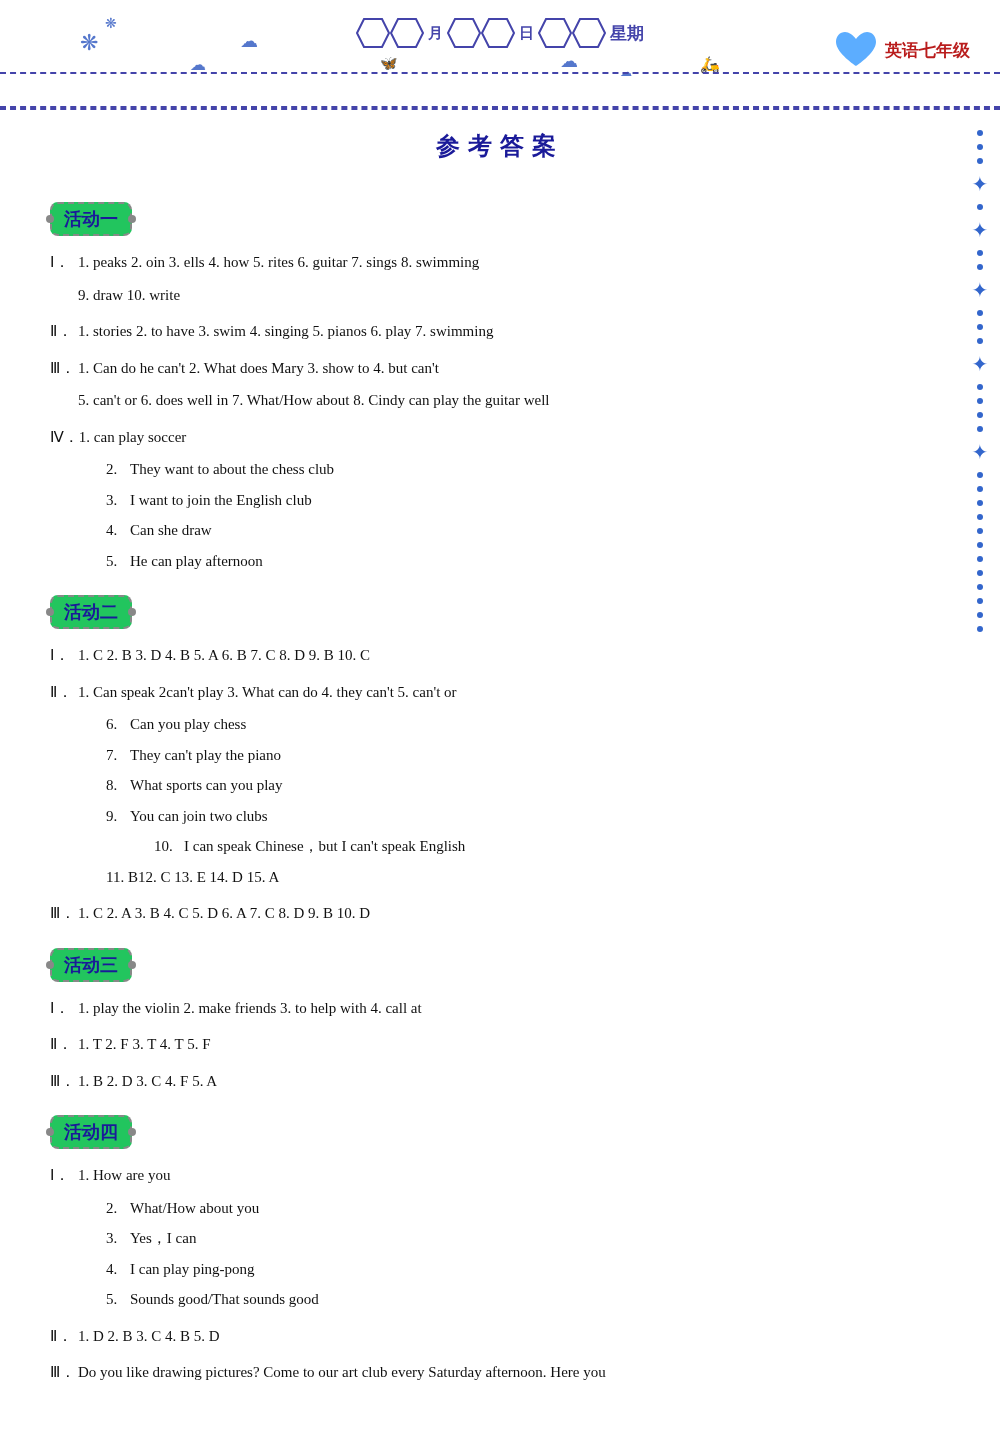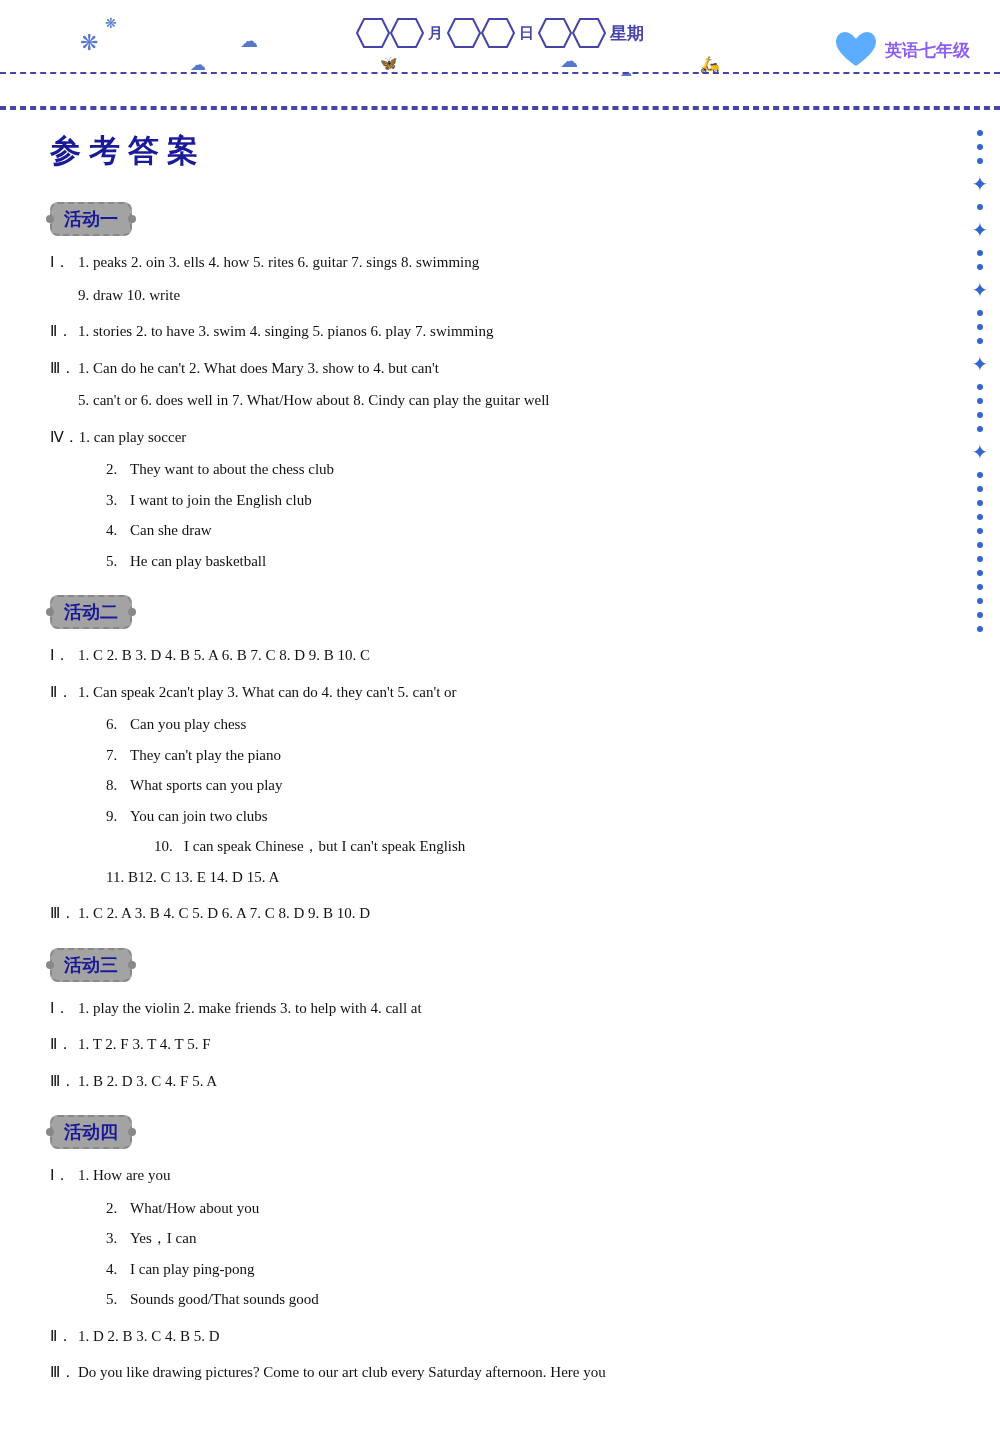--- a/index.html
+++ b/index.html
@@ -75,38 +75,38 @@
       font-size: 20px;
     }
 
     
     .main-content {
       padding: 20px 50px 40px 50px;
       position: relative;
     }
 
     .page-title {
-      text-align: left;
-      font-size: 31px;
+      text-align: center;
+      font-size: 24px;
       color: #1a1a99;
       font-weight: bold;
-      margin-bottom: 30px;
+      margin-bottom: 40px;
       font-family: 'STKaiti', 'KaiTi', cursive;
       letter-spacing: 8px;
     }
 
     
     .section-box {
       display: inline-flex;
       align-items: flex-end;
       border: 2px dashed #888;
       border-radius: 8px;
       padding: 3px 12px;
       margin-bottom: 12px;
-      background: #a3a3a3;
+      background: #22c55e;
       position: relative;
     }
 
     .section-box::before {
       content: '';
       position: absolute;
       left: -6px;
       top: 50%;
       transform: translateY(-50%);
       width: 8px;
@@ -220,21 +220,21 @@
         <polygon points="8,1 26,1 33,15 26,29 8,29 1,15" fill="none" stroke="#4444aa" stroke-width="2"></polygon>
       </svg>
     </div>
     <span style="font-size:17px;color:#4444aa;font-weight:bold;">星期</span>
   </div>
 
   <div class="header-title-right">
     <svg width="50" height="44" viewBox="0 0 50 44" style="margin-right:4px;">
       <path d="M25,38 C25,38 5,25 5,14 C5,8 9,4 14,4 C18,4 22,7 25,11 C28,7 32,4 36,4 C41,4 45,8 45,14 C45,25 25,38 25,38 Z" fill="#3399ff" opacity="0.8"></path>
     </svg>
-    <span style="font-size:17px;color:#8b5cf6;font-weight:bold;text-align:center;">英语七年级</span>
+    <span style="font-size:17px;color:#b91c1c;font-weight:bold;text-align:center;">英语七年级</span>
   </div>
 
   <div style="position:absolute;bottom:0;left:0;right:0;border-bottom:2px dashed #4444aa;"></div>
 </div>
 
 <div class="right-border">
   <div class="right-dot"></div>
   <div class="right-dot"></div>
   <div class="right-dot"></div>
   <span class="right-star">✦</span>
@@ -316,21 +316,21 @@
         <div class="indent-line">
           <span style="min-width:24px;">3.</span>
           <span>I want to join the English club</span>
         </div>
         <div class="indent-line">
           <span style="min-width:24px;">4.</span>
           <span>Can she draw</span>
         </div>
         <div class="indent-line">
           <span style="min-width:24px;">5.</span>
-          <span>He can play basketball</span>
+          <span>He can play afternoon</span>
         </div>
       </div>
     </div>
   </div>
 
   <div class="section">
     <div class="section-box">
       <span class="section-title">活动二</span>
     </div>
 

